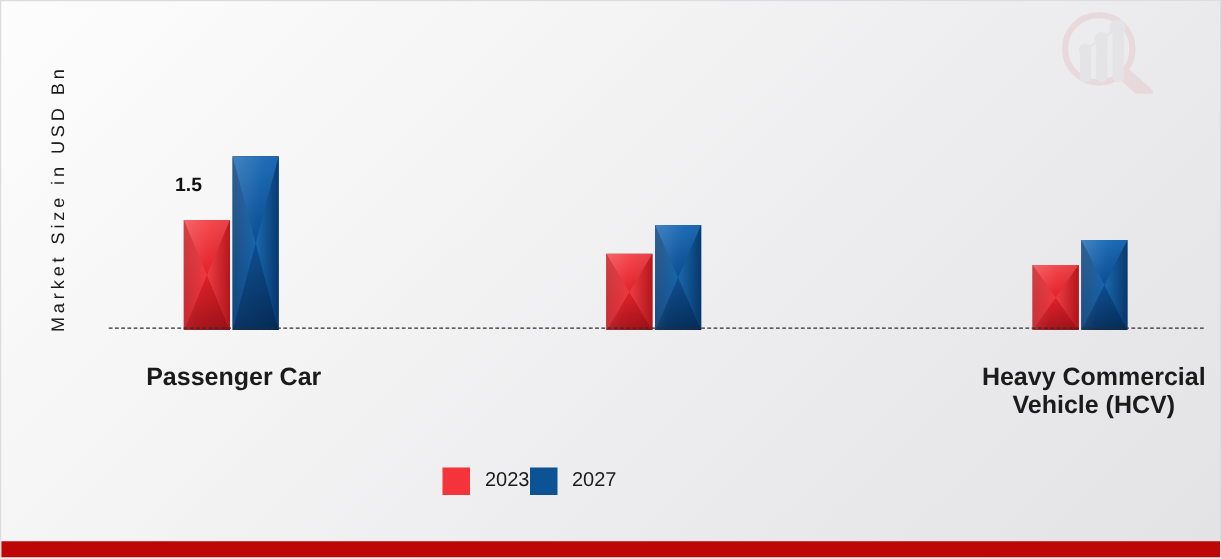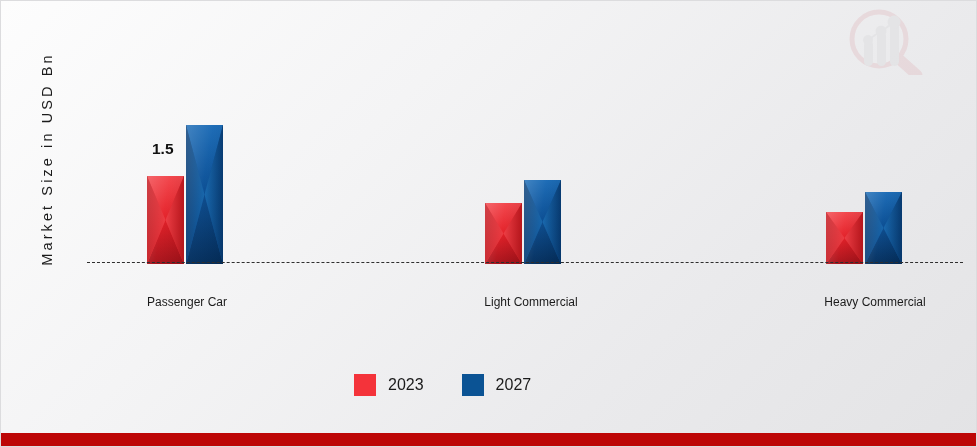--- a/index.html
+++ b/index.html
@@ -139,33 +139,33 @@
     font-weight: bold;
     color: #111111;
     white-space: nowrap;
   }
 
   
   .cat-label {
     position: absolute;
     top: 290px;
     text-align: center;
-    font-size: 12px;
+    font-size: 20px;
     color: #1b1b1b;
     line-height: 22px;
+    font-weight: bold;
   }
 
   
   #legend {
     position: absolute;
     left: 353px;
     top: 373px;
     display: flex;
     align-items: center;
-    gap: 38px;
   }
   .legend-item {
     display: flex;
     align-items: center;
     gap: 12px;
   }
   .legend-swatch {
     width: 22px;
     height: 22px;
   }
@@ -281,30 +281,30 @@
           <div class="face lft"></div>
             <div class="face rgt"></div>
         </div>
         <div class="sheen"></div>
       </div>
     </div>
   </div>
 
   <div id="baseline"></div>
 
-  <div class="data-label" style="left:139px; top:139px;margin-left:12px;">1.5</div>
+  <div class="data-label" style="left:139px; top:139px;">1.5</div>
 
   <div class="cat-label" style="left:96px; width:180px;">
     <div>Passenger Car</div>
   </div>
   <div class="cat-label" style="left:434px; width:192px;">
-    <div>Light Commercial</div>
   </div>
   <div class="cat-label" style="left:778px; width:192px;">
     <div>Heavy Commercial</div>
+    <div>Vehicle (HCV)</div>
   </div>
 
   <div id="legend">
     <div class="legend-item">
       <span class="legend-swatch" style="background:#f4333a;"></span>
       <span class="legend-label">2023</span>
     </div>
     <div class="legend-item">
       <span class="legend-swatch" style="background:#0b5394;"></span>
       <span class="legend-label">2027</span>

